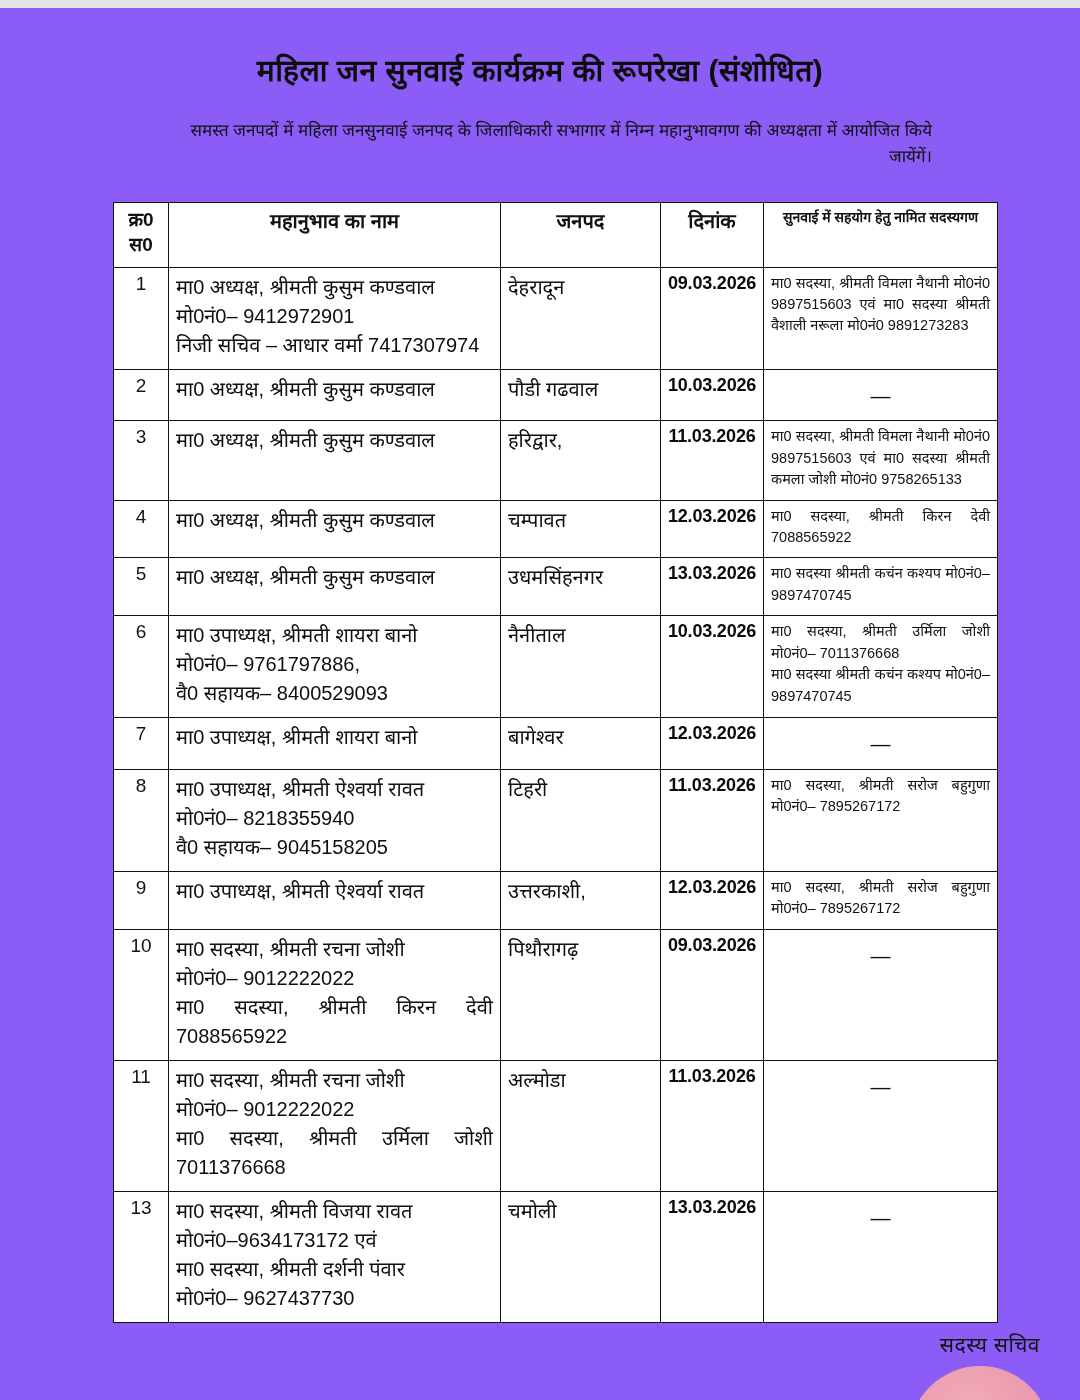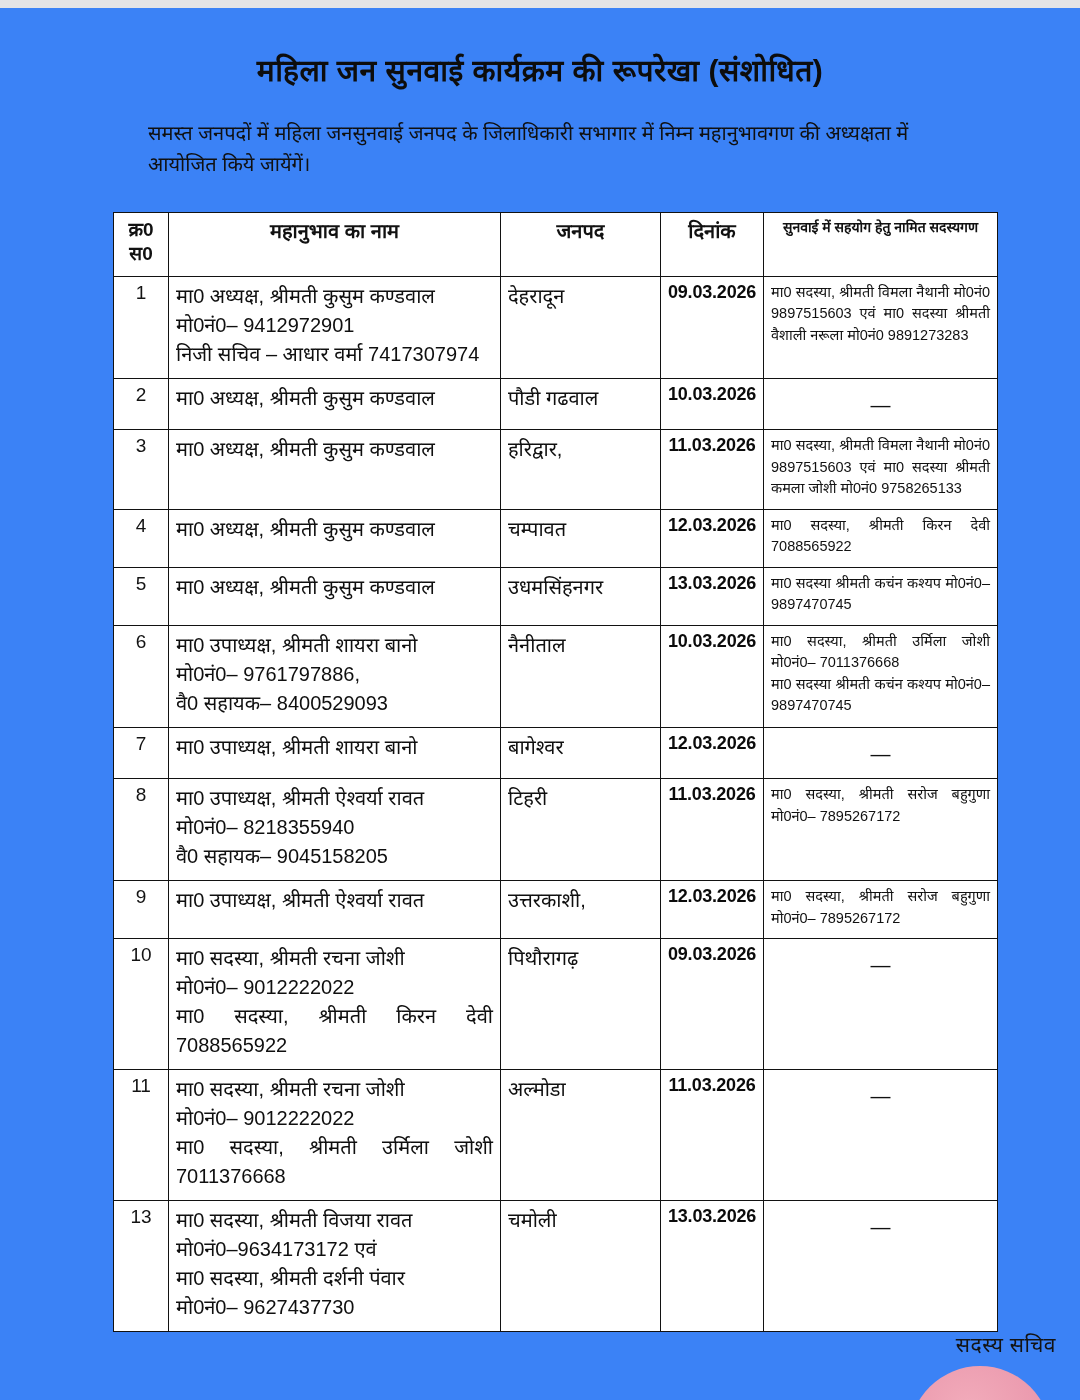--- a/index.html
+++ b/index.html
@@ -20,34 +20,34 @@
     top: 0; left: 0;
     width: 1080px;
     height: 8px;
     background: #e4e4e6;
   }
   .page {
     position: absolute;
     top: 8px; left: 0;
     width: 1080px;
     height: 1392px;
-    background: #3b82f6;
+    background: #8b5cf6;
   }
   .doc-title {
     text-align: center;
     font-size: 30px;
     font-weight: 700;
     letter-spacing: 0.5px;
     color: #0d0d0d;
     margin: 44px 60px 0 60px;
     line-height: 1.25;
   }
   .doc-subtitle {
-    text-align: left;
-    font-size: 20px;
+    text-align: right;
+    font-size: 17px;
     font-weight: 400;
     color: #101010;
     margin: 28px 148px 0 148px;
     line-height: 1.55;
   }
   table.main-table {
     border-collapse: collapse;
     table-layout: fixed;
     margin: 32px 0 0 113px;
     width: 884px;
@@ -117,21 +117,21 @@
   td.c-memb-cell.dash {
     text-align: center;
     text-align-last: center;
     font-size: 20px;
     padding-top: 12px;
     white-space: normal;
   }
   .footer-sign {
     position: absolute;
     top: 1322px;
-    left: 16px;
+    left: 0;
     width: 1040px;
     text-align: right;
     font-size: 21px;
     color: #131313;
     letter-spacing: 0.5px;
   }
   .pink-blob {
     position: absolute;
     left: 909px;
     top: 1358px;

